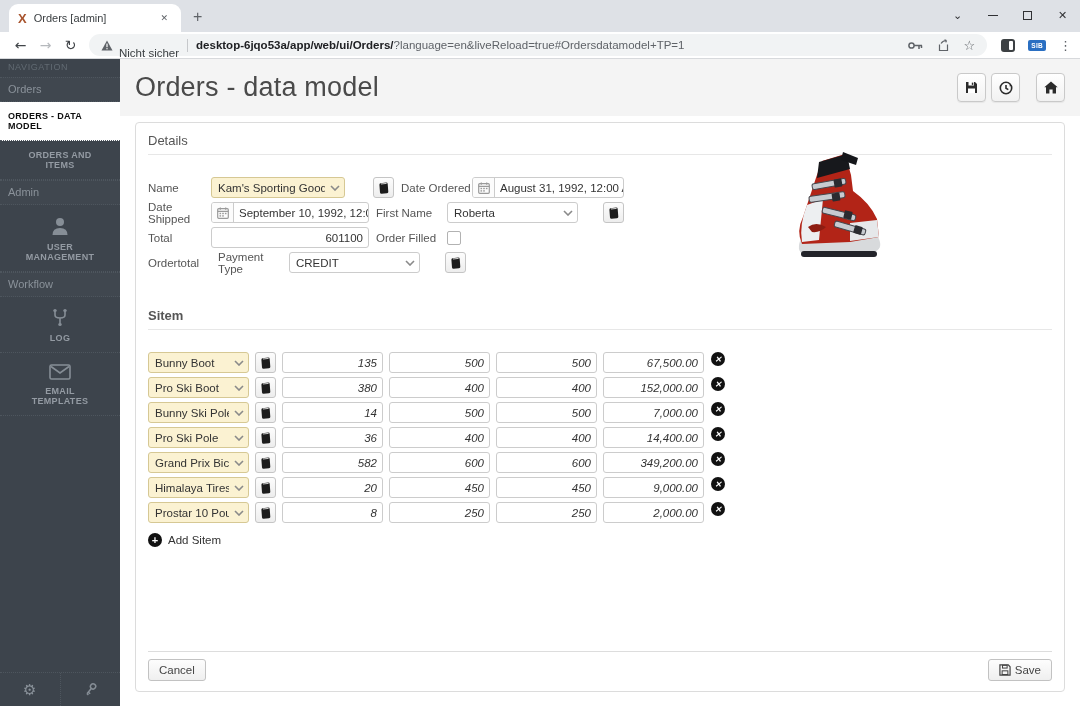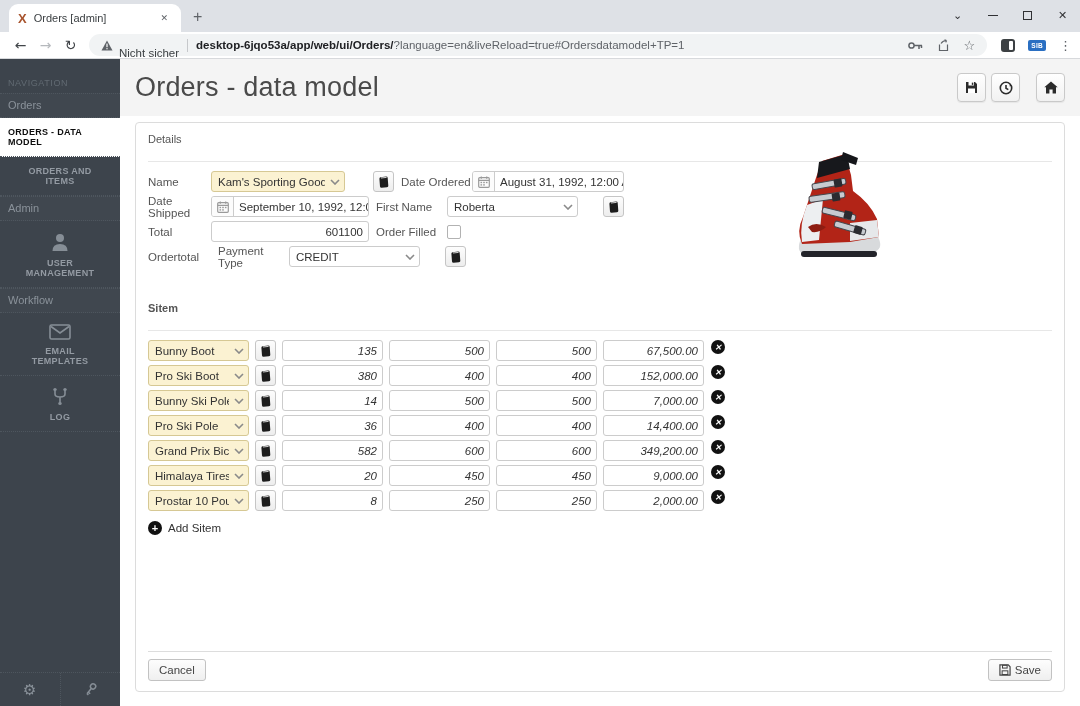--- a/index.html
+++ b/index.html
@@ -33,42 +33,42 @@
   .star { font-size:13px; color:#5f6368; font-family:"DejaVu Sans",sans-serif; }
   .chrome-right { display:flex; align-items:center; gap:13px; margin-left:8px; }
   .sidepanel-ic { width:14px; height:13px; background:#3c4043; border-radius:3px; position:relative; }
   .sidepanel-ic::after { content:""; position:absolute; right:2px; top:2px; bottom:2px; width:4px; background:#fff; border-radius:1px; }
   .sib-badge { background:#2a6fc2; color:#fff; font-size:6.5px; font-weight:bold; padding:2px 3px; border-radius:2px; letter-spacing:.3px; }
   .menu-dots { font-size:13px; color:#5f6368; font-family:"DejaVu Sans",sans-serif; }
 
   
   .main { display:flex; height:647px; }
   .sidebar { width:120px; min-width:120px; background:#3d444c; position:relative; }
-  .side-navheader { padding:19px 8px 5px; font-size:9px; letter-spacing:.6px; color:#616a72; }
+  .side-navheader { padding:3px 8px 5px; font-size:9px; letter-spacing:.6px; color:#616a72; }
   .side-section { padding:5px 8px 6px; font-size:11px; color:#8a929a; border-top:1px dotted #4e565e; border-bottom:1px dotted #4e565e; background:rgba(255,255,255,.02); }
   .side-item { padding:9px 20px; font-size:9px; font-weight:bold; letter-spacing:.3px; color:#949ba3; text-align:center; border-bottom:1px dotted #4e565e; }
   .side-item.active { background:#ffffff; color:#0d0d0d; text-align:left; padding:9px 8px; }
   .side-item .blk-icon { display:block; margin:2px auto 6px; }
   .side-bottom { position:absolute; bottom:0; left:0; right:0; display:flex; border-top:1px dotted #4e565e; }
   .side-bottom-cell { flex:1; height:33px; display:flex; align-items:center; justify-content:center; }
   .side-bottom-cell + .side-bottom-cell { border-left:1px dotted #4e565e; }
   .gear-glyph { color:#8a929a; font-size:15px; font-family:"DejaVu Sans",sans-serif; }
 
   .content { flex:1; display:flex; flex-direction:column; background:#fff; }
   .page-header { background:#f4f4f4; height:57px; display:flex; align-items:center; padding:0 15px; }
   .page-title { font-size:27px; font-weight:300; color:#4a4a4a; letter-spacing:.2px; }
   .hdr-btns { margin-left:auto; display:flex; align-items:center; }
   .hdr-btn { width:29px; height:29px; background:linear-gradient(#ffffff,#f1f1f1); border:1px solid #c9c9c9;
              border-radius:4px; display:flex; align-items:center; justify-content:center; box-shadow:0 1px 1px rgba(0,0,0,.06); }
   .hdr-btn + .hdr-btn { margin-left:5px; }
   .hdr-btn.gap { margin-left:16px; }
 
   .card { margin:6px 15px 14px; border:1px solid #dcdcdc; border-radius:4px; background:#fff; flex:1;
           padding:10px 12px; position:relative; display:flex; flex-direction:column; }
-  .section-label { font-size:11px; color:#555; padding-bottom:16px; border-bottom:1px solid #e7e7e7; margin-bottom:9px; }
+  .section-label { font-size:13px; color:#555; padding-bottom:6px; border-bottom:1px solid #e7e7e7; margin-bottom:22px; }
   .sitem-gap { margin-top:31px;font-weight:bold; }
 
   .frow { display:flex; align-items:center; height:21px; margin-bottom:4px; }
   .lbl1 { width:63px; font-size:11.5px; color:#555; }
   .lbl2 { width:71px; margin-left:7px; font-size:11.5px; color:#555; }
   .zone { display:flex; align-items:center; }
   .z1 { width:158px; }
   .z2 { width:152px; }
 
   .dd { display:flex; align-items:center; border:1px solid #ccc; border-radius:3px; height:21px; background:#fff; overflow:hidden; }
@@ -174,34 +174,34 @@
     <div class="side-section">Admin</div>
     <div class="side-item">
       <svg class="blk-icon" width="22" height="20" viewBox="0 0 22 20">
         <circle cx="11" cy="6" r="4" fill="#868e96"></circle>
         <path d="M3.5 19 Q3.5 12 11 12 Q18.5 12 18.5 19 Z" fill="#868e96"></path>
       </svg>
       <span>USER MANAGEMENT</span>
     </div>
     <div class="side-section">Workflow</div>
     <div class="side-item">
-      <svg class="blk-icon" width="22" height="16" viewBox="0 0 22 16">
-        <rect x="1" y="1" width="20" height="14" rx="1.5" fill="none" stroke="#868e96" stroke-width="1.6"></rect>
-        <path d="M2 2.5 L11 9 L20 2.5" fill="none" stroke="#868e96" stroke-width="1.6"></path>
-      </svg>
-      <span>EMAIL TEMPLATES</span>
-    </div>
-    <div class="side-item">
       <svg class="blk-icon" width="16" height="19" viewBox="0 0 16 19">
         <path d="M3 4 V7 Q3 10 8 10 Q13 10 13 7 V4 M8 10 V15" fill="none" stroke="#868e96" stroke-width="1.6"></path>
         <circle cx="3" cy="2.6" r="1.7" fill="#868e96"></circle>
         <circle cx="13" cy="2.6" r="1.7" fill="#868e96"></circle>
         <circle cx="8" cy="16.4" r="1.7" fill="#868e96"></circle>
       </svg>
       <span>LOG</span>
+    </div>
+    <div class="side-item">
+      <svg class="blk-icon" width="22" height="16" viewBox="0 0 22 16">
+        <rect x="1" y="1" width="20" height="14" rx="1.5" fill="none" stroke="#868e96" stroke-width="1.6"></rect>
+        <path d="M2 2.5 L11 9 L20 2.5" fill="none" stroke="#868e96" stroke-width="1.6"></path>
+      </svg>
+      <span>EMAIL TEMPLATES</span>
     </div>
     <div class="side-bottom">
       <div class="side-bottom-cell">
         <span class="gear-glyph">⚙</span>
       </div>
       <div class="side-bottom-cell">
         <svg width="13" height="15" viewBox="0 0 13 15">
           <g transform="rotate(40 6.5 7.5)">
             <circle cx="6.5" cy="3.5" r="2.6" fill="none" stroke="#868e96" stroke-width="1.5"></circle>
             <path d="M6.5 6 V13 M6.5 11 H9 M6.5 13 H8.4" stroke="#868e96" stroke-width="1.5" fill="none"></path>

